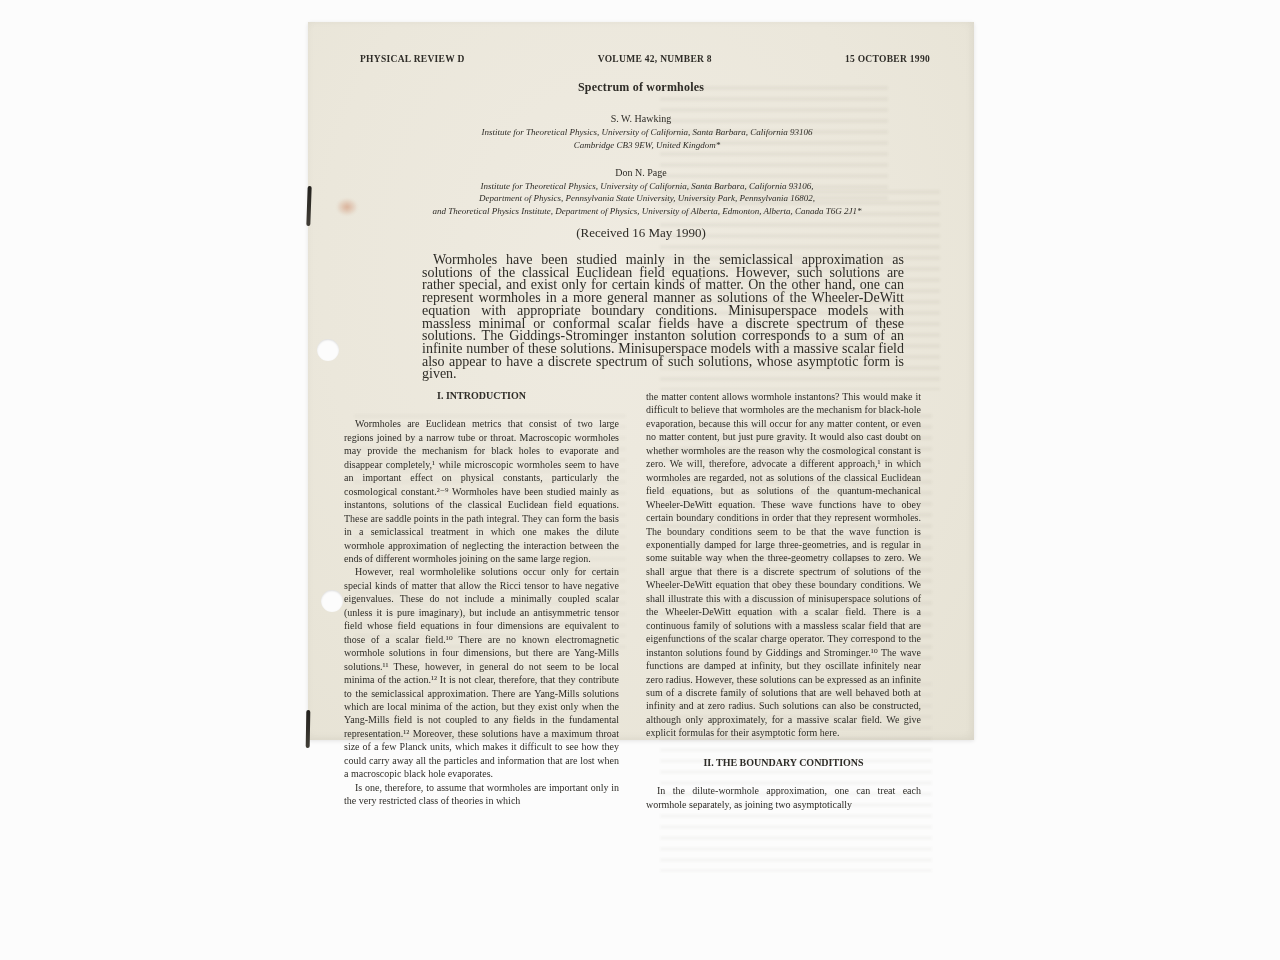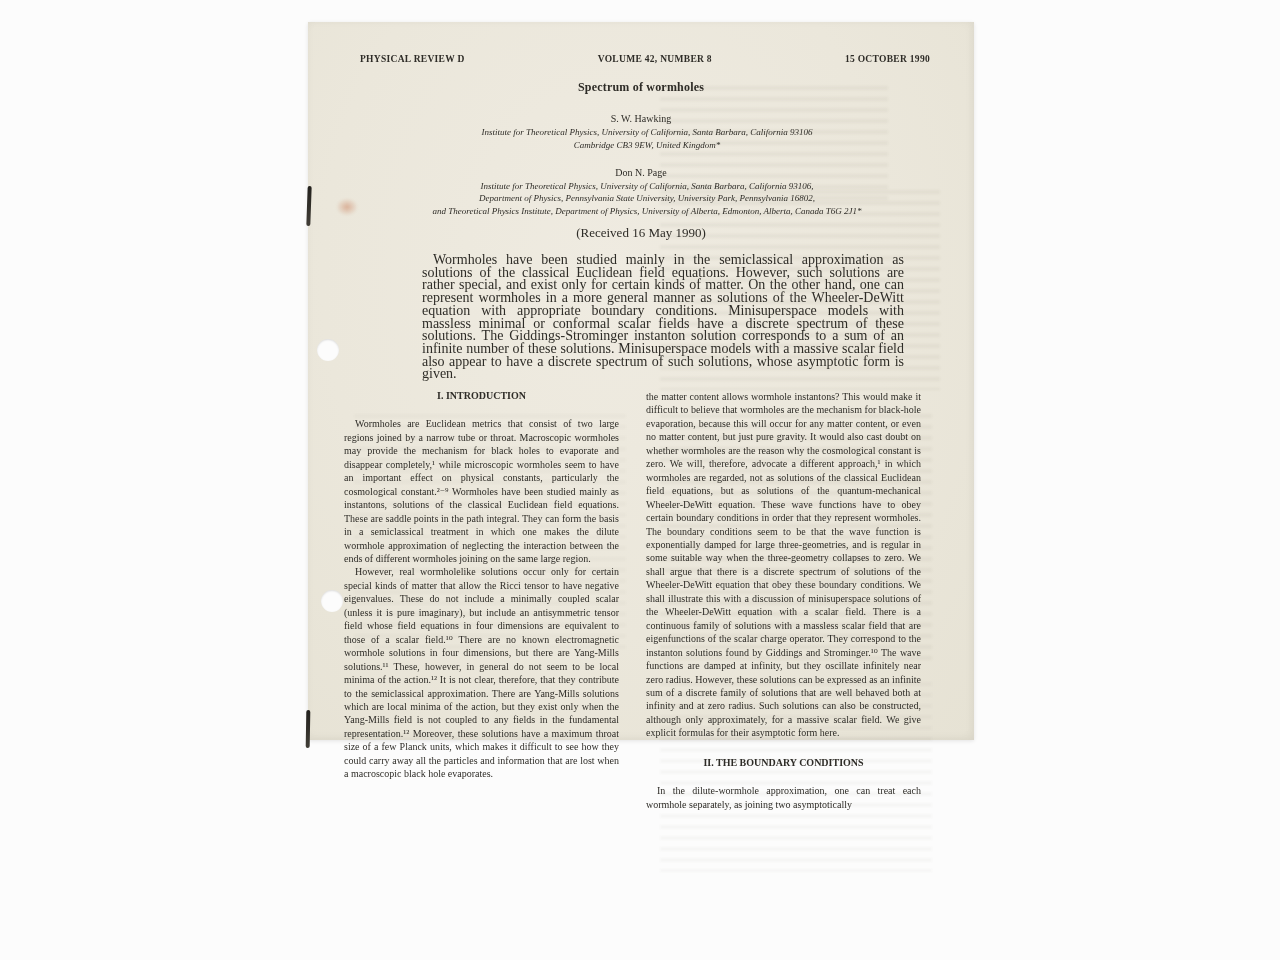--- a/index.html
+++ b/index.html
@@ -128,20 +128,21 @@
     <div class="received">(Received 16 May 1990)</div>
   </div>
 
   <div class="abstract">Wormholes have been studied mainly in the semiclassical approximation as solutions of the classical Euclidean field equations.  However, such solutions are rather special, and exist only for certain kinds of matter.  On the other hand, one can represent wormholes in a more general manner as solutions of the Wheeler-DeWitt equation with appropriate boundary conditions.  Minisuperspace models with massless minimal or conformal scalar fields have a discrete spectrum of these solutions.  The Giddings-Strominger instanton solution corresponds to a sum of an infinite number of these solutions.  Minisuperspace models with a massive scalar field also appear to have a discrete spectrum of such solutions, whose asymptotic form is given.</div>
 
   <div class="columns">
     <div class="col col-left">
       <div class="sec-heading first">I. INTRODUCTION</div>
       <p>Wormholes are Euclidean metrics that consist of two large regions joined by a narrow tube or throat.  Macroscopic wormholes may provide the mechanism for black holes to evaporate and disappear completely,¹ while microscopic wormholes seem to have an important effect on physical constants, particularly the cosmological constant.²⁻⁹  Wormholes have been studied mainly as instantons, solutions of the classical Euclidean field equations. These are saddle points in the path integral.  They can form the basis in a semiclassical treatment in which one makes the dilute wormhole approximation of neglecting the interaction between the ends of different wormholes joining on the same large region.</p>
       <p>However, real wormholelike solutions occur only for certain special kinds of matter that allow the Ricci tensor to have negative eigenvalues.  These do not include a minimally coupled scalar (unless it is pure imaginary), but include an antisymmetric tensor field whose field equations in four dimensions are equivalent to those of a scalar field.¹⁰  There are no known electromagnetic wormhole solutions in four dimensions, but there are Yang-Mills solutions.¹¹  These, however, in general do not seem to be local minima of the action.¹²  It is not clear, therefore, that they contribute to the semiclassical approximation.  There are Yang-Mills solutions which are local minima of the action, but they exist only when the Yang-Mills field is not coupled to any fields in the fundamental representation.¹²  Moreover, these solutions have a maximum throat size of a few Planck units, which makes it difficult to see how they could carry away all the particles and information that are lost when a macroscopic black hole evaporates.</p>
+      <p>Is one, therefore, to assume that wormholes are important only in the very restricted class of theories in which</p>
     </div>
     <div class="col col-right">
       <p class="no-indent">the matter content allows wormhole instantons?  This would make it difficult to believe that wormholes are the mechanism for black-hole evaporation, because this will occur for any matter content, or even no matter content, but just pure gravity.  It would also cast doubt on whether wormholes are the reason why the cosmological constant is zero.  We will, therefore, advocate a different approach,¹ in which wormholes are regarded, not as solutions of the classical Euclidean field equations, but as solutions of the quantum-mechanical Wheeler-DeWitt equation.  These wave functions have to obey certain boundary conditions in order that they represent wormholes.  The boundary conditions seem to be that the wave function is exponentially damped for large three-geometries, and is regular in some suitable way when the three-geometry collapses to zero.  We shall argue that there is a discrete spectrum of solutions of the Wheeler-DeWitt equation that obey these boundary conditions. We shall illustrate this with a discussion of minisuperspace solutions of the Wheeler-DeWitt equation with a scalar field.  There is a continuous family of solutions with a massless scalar field that are eigenfunctions of the scalar charge operator.  They correspond to the instanton solutions found by Giddings and Strominger.¹⁰  The wave functions are damped at infinity, but they oscillate infinitely near zero radius.  However, these solutions can be expressed as an infinite sum of a discrete family of solutions that are well behaved both at infinity and at zero radius.  Such solutions can also be constructed, although only approximately, for a massive scalar field. We give explicit formulas for their asymptotic form here.</p>
       <div class="sec-heading second">II. THE BOUNDARY CONDITIONS</div>
       <p>In the dilute-wormhole approximation, one can treat each wormhole separately, as joining two asymptotically</p>
     </div>
   </div>
 
 
 </div>

